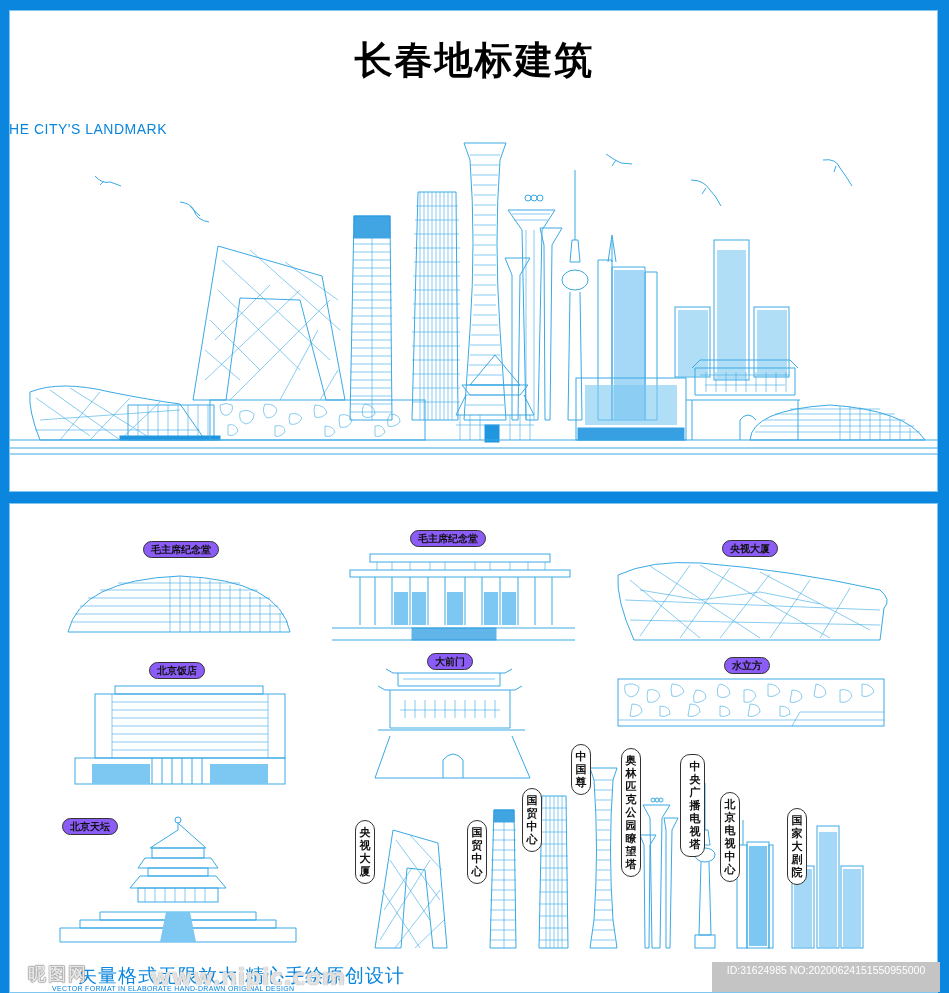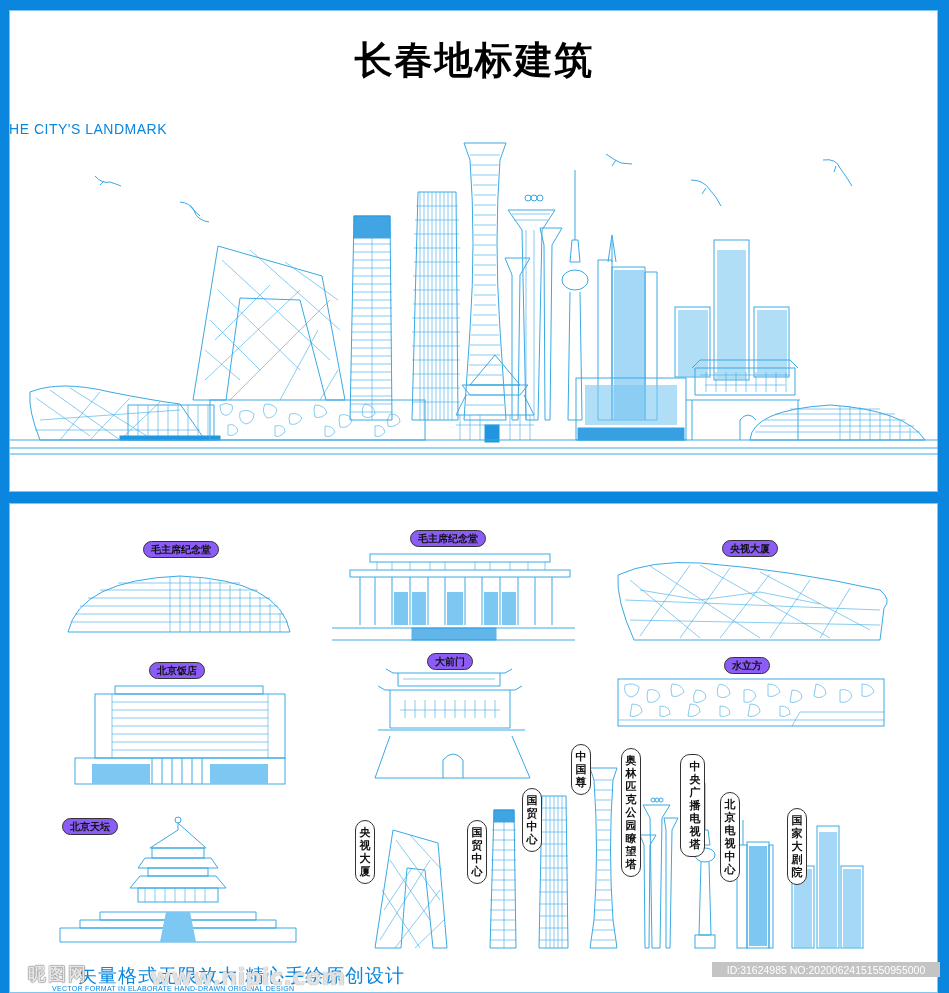--- a/index.html
+++ b/index.html
@@ -57,21 +57,21 @@
     position: absolute; left: 28px; top: 962px; color: rgba(255,255,255,0.85);
     font-size: 18px; font-weight: bold;
     text-shadow: 0 0 1px #555, 0 0 1px #555;
     letter-spacing: 2px;
   }
   .watermark-url {
     position: absolute; left: 72px; top: 964px; color: rgba(255,255,255,0.8);
     font-size: 23px; font-weight: bold; text-shadow: 0 0 1px #666;
   }
   .id-badge {
-    position: absolute; left: 712px; top: 962px; width: 228px; height: 15px;
+    position: absolute; left: 712px; top: 962px; width: 228px; height: 30px;
     background: #c4c4c4; color: #fff; font-size: 10.5px; line-height: 17px;
     text-align: center; font-family: "Liberation Sans", sans-serif;
   }
 </style>
 </head>
 <body>
 
 <div id="top-panel" class="panel"></div>
 
 <div class="title">长春地标建筑</div>

